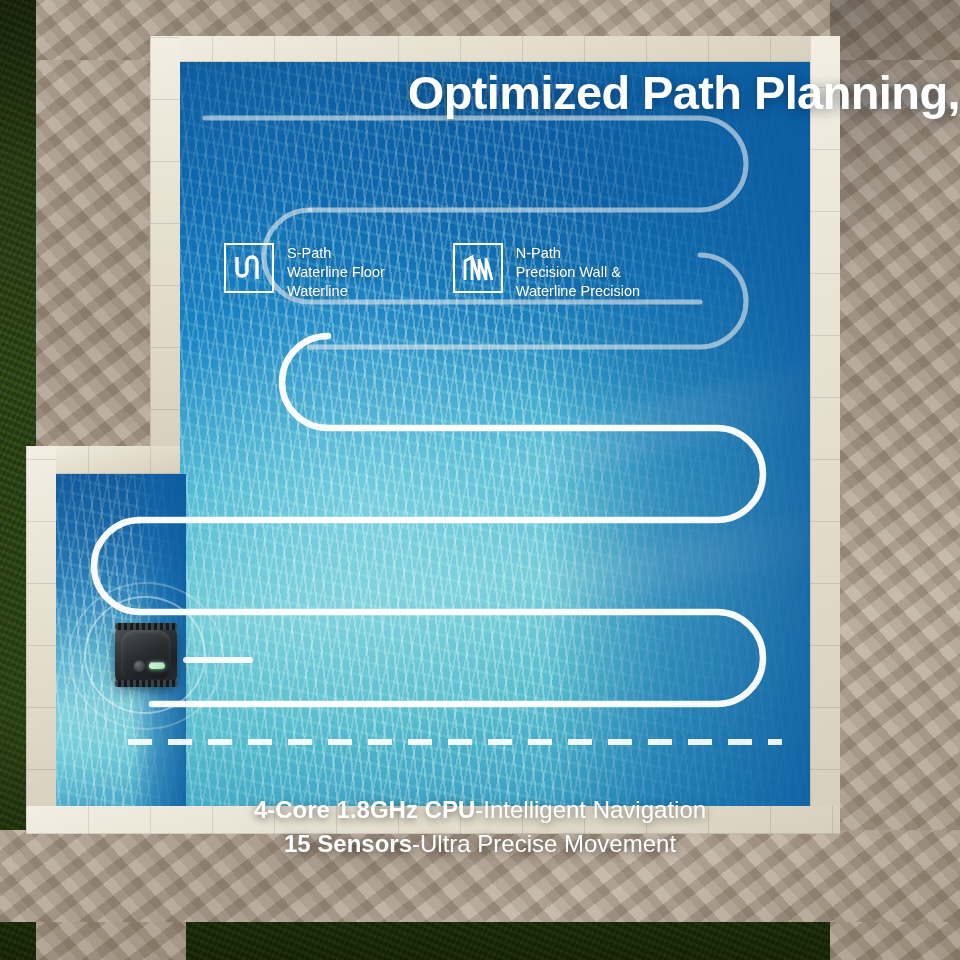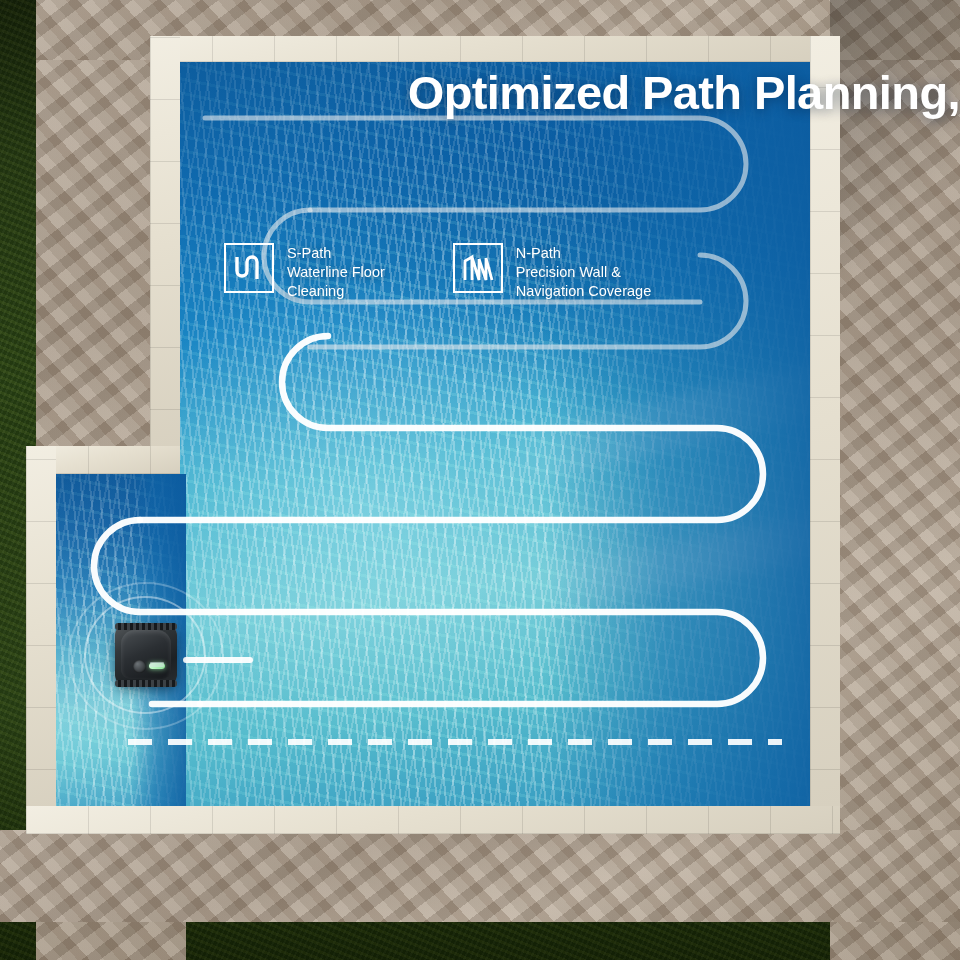--- a/index.html
+++ b/index.html
@@ -199,33 +199,41 @@
         <svg width="34" height="30" viewBox="0 0 34 30" aria-hidden="true">
           <path d="M5,4 V18 A5 5 0 0 0 15,18 V9 A5 5 0 0 1 25,9 V26" fill="none" stroke="#ffffff" stroke-width="3.4" stroke-linecap="butt"></path>
           <path d="M5,4 V4" fill="none" stroke="#ffffff" stroke-width="3.4"></path>
           <path d="M25,26 V26" fill="none" stroke="#ffffff" stroke-width="3.4"></path>
           <path d="M15,26 V26" fill="none" stroke="#ffffff" stroke-width="3.4"></path>
         </svg>
       </span>
       <span class="feat-text">
         <span class="ttl">S-Path</span>
         <span class="ttl">Waterline Floor</span>
-        <span class="ttl">Cleaning</span>
+        <span class="ttl">Waterline</span>
       </span>
     </div>
 
     <div class="feature">
       <span class="feat-icon">
         <svg width="34" height="30" viewBox="0 0 34 30" aria-hidden="true">
           <path d="M4,27 V8 L11,4 V27 M11,4 L18,27 V6 M18,6 L25,27 V5 M25,5 L31,27" fill="none" stroke="#ffffff" stroke-width="2.8" stroke-linejoin="miter"></path>
         </svg>
       </span>
       <span class="feat-text">
         <span class="ttl">N-Path</span>
         <span class="ttl">Precision Wall &amp;</span>
-        <span class="ttl">Navigation Coverage</span>
+        <span class="ttl">Waterline Precision</span>
       </span>
     </div>
 
   </div>
 
+  <div class="specs">
+    <span class="row">
+      <b>4-Core 1.8GHz CPU</b><span>-Intelligent Navigation</span>
+    </span>
+    <span class="row">
+      <b>15 Sensors</b><span>-Ultra Precise Movement</span>
+    </span>
+  </div>
 
 </div>
 
 </body></html>

